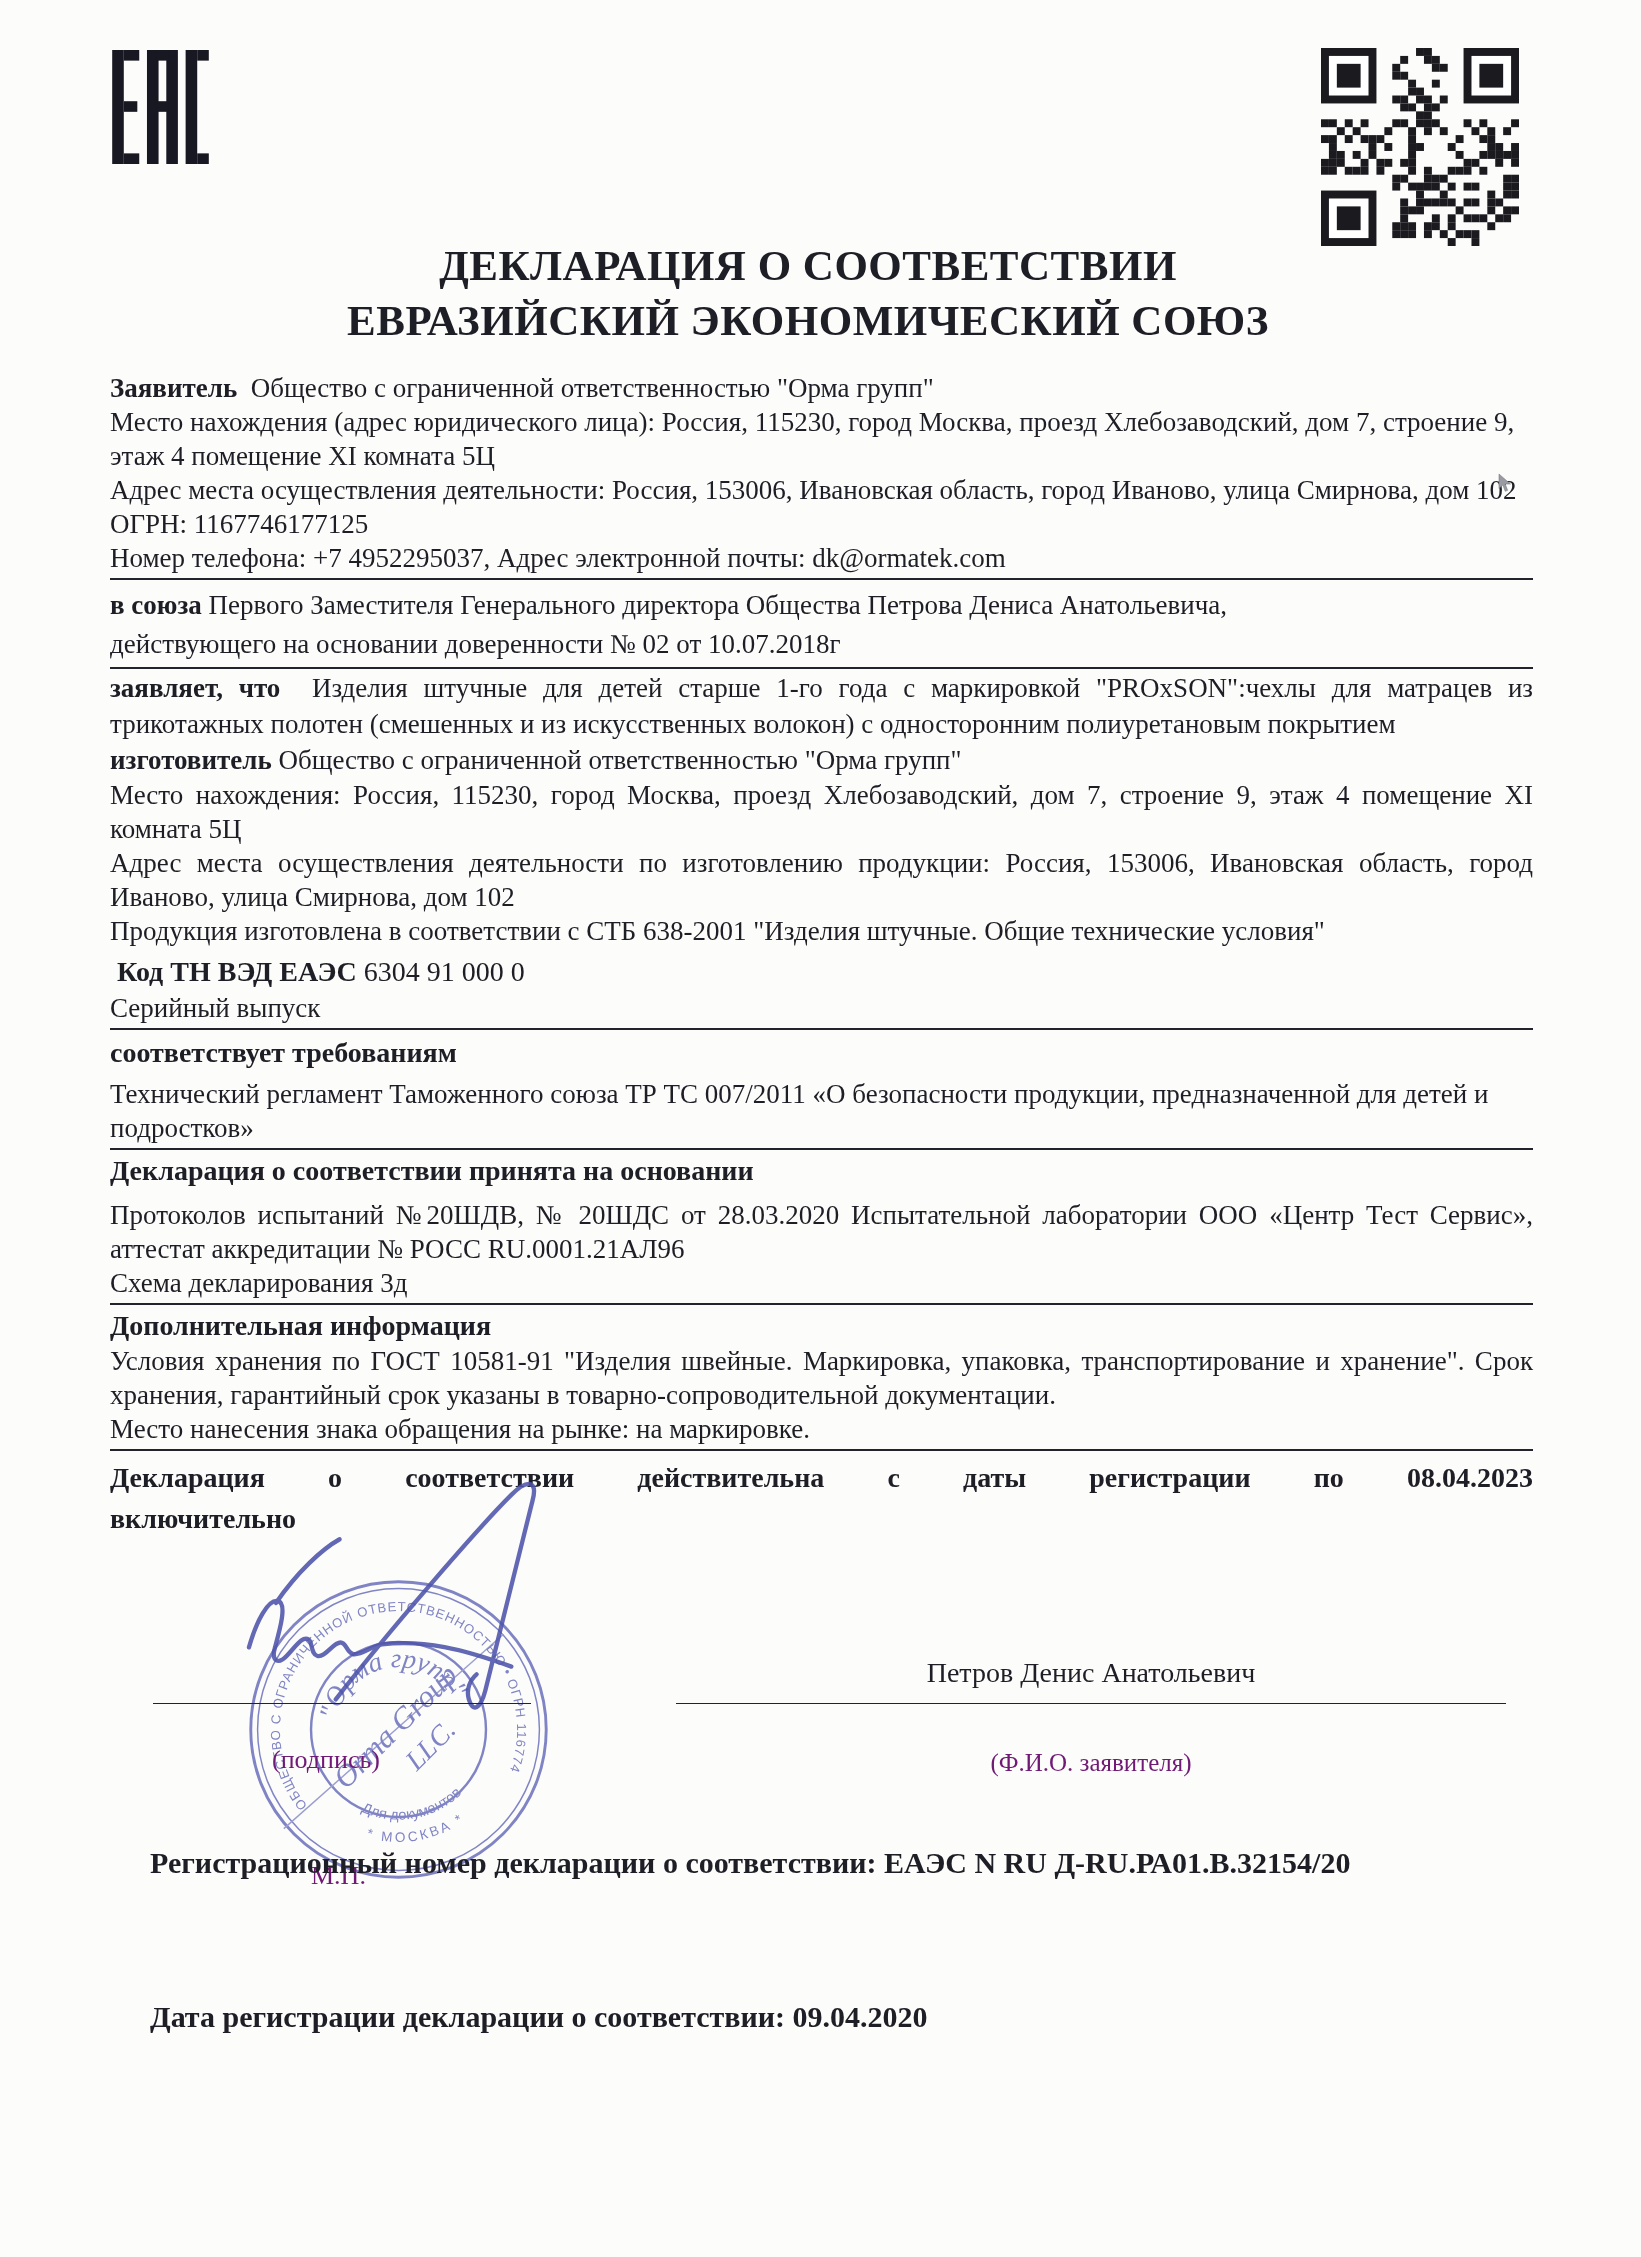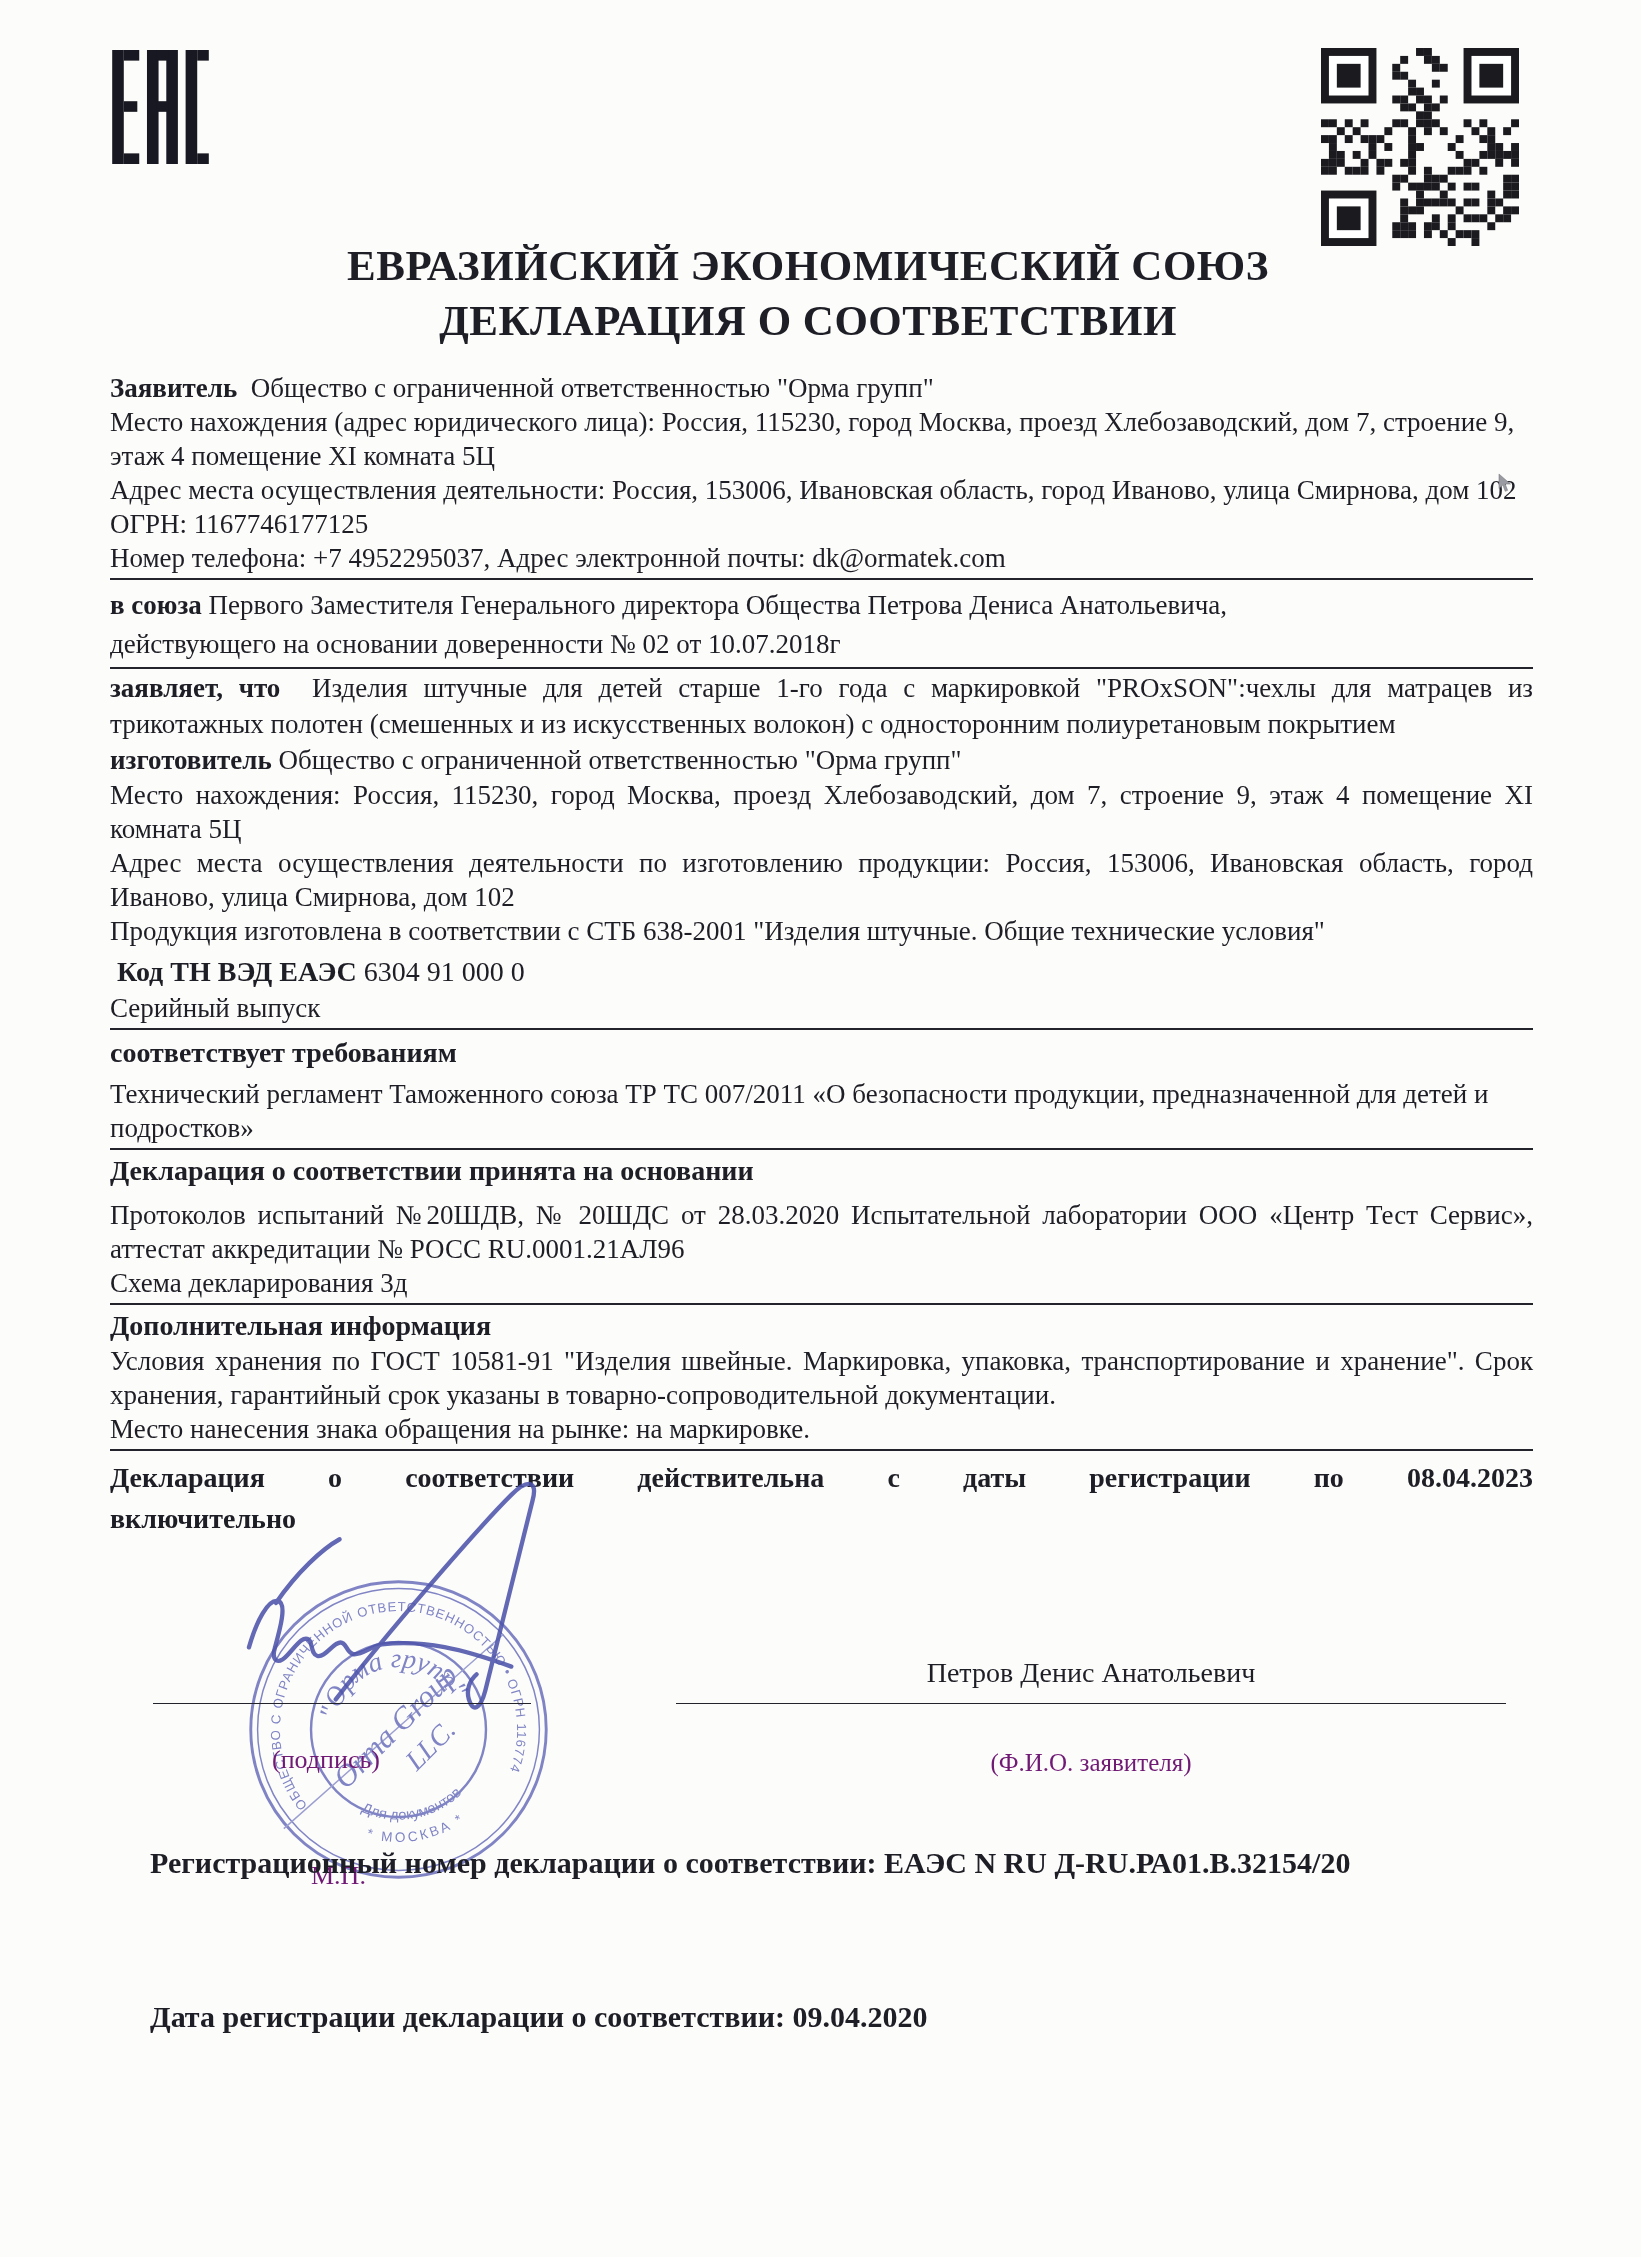--- a/index.html
+++ b/index.html
@@ -236,22 +236,22 @@
       <rect x="152" y="8" width="40" height="40" fill="#fff"></rect>
       <rect x="160" y="16" width="24" height="24" fill="#1a1a1f"></rect>
       <rect x="0" y="144" width="56" height="56"></rect>
       <rect x="8" y="152" width="40" height="40" fill="#fff"></rect>
       <rect x="16" y="160" width="24" height="24" fill="#1a1a1f"></rect>
     </g>
   </svg>
 
 <div class="page">
   <div class="titles">
+    <div>ДЕКЛАРАЦИЯ О СООТВЕТСТВИИ</div>
     <div>ЕВРАЗИЙСКИЙ ЭКОНОМИЧЕСКИЙ СОЮЗ</div>
-    <div>ДЕКЛАРАЦИЯ О СООТВЕТСТВИИ</div>
   </div>
 
   <div class="doc-body">
     <p><b class="lead">Заявитель</b>&nbsp; <span>Общество с ограниченной ответственностью "Орма групп"</span></p>
     <p>Место нахождения (адрес юридического лица): Россия, 115230, город Москва, проезд Хлебозаводский, дом 7, строение 9, этаж 4 помещение XI комната 5Ц</p>
     <p>Адрес места осуществления деятельности: Россия, 153006, Ивановская область, город Иваново, улица Смирнова, дом 102</p>
     <p>ОГРН: 1167746177125</p>
     <p>Номер телефона: +7 4952295037, Адрес электронной почты: dk@ormatek.com</p>
 
     <div class="rule"></div>

